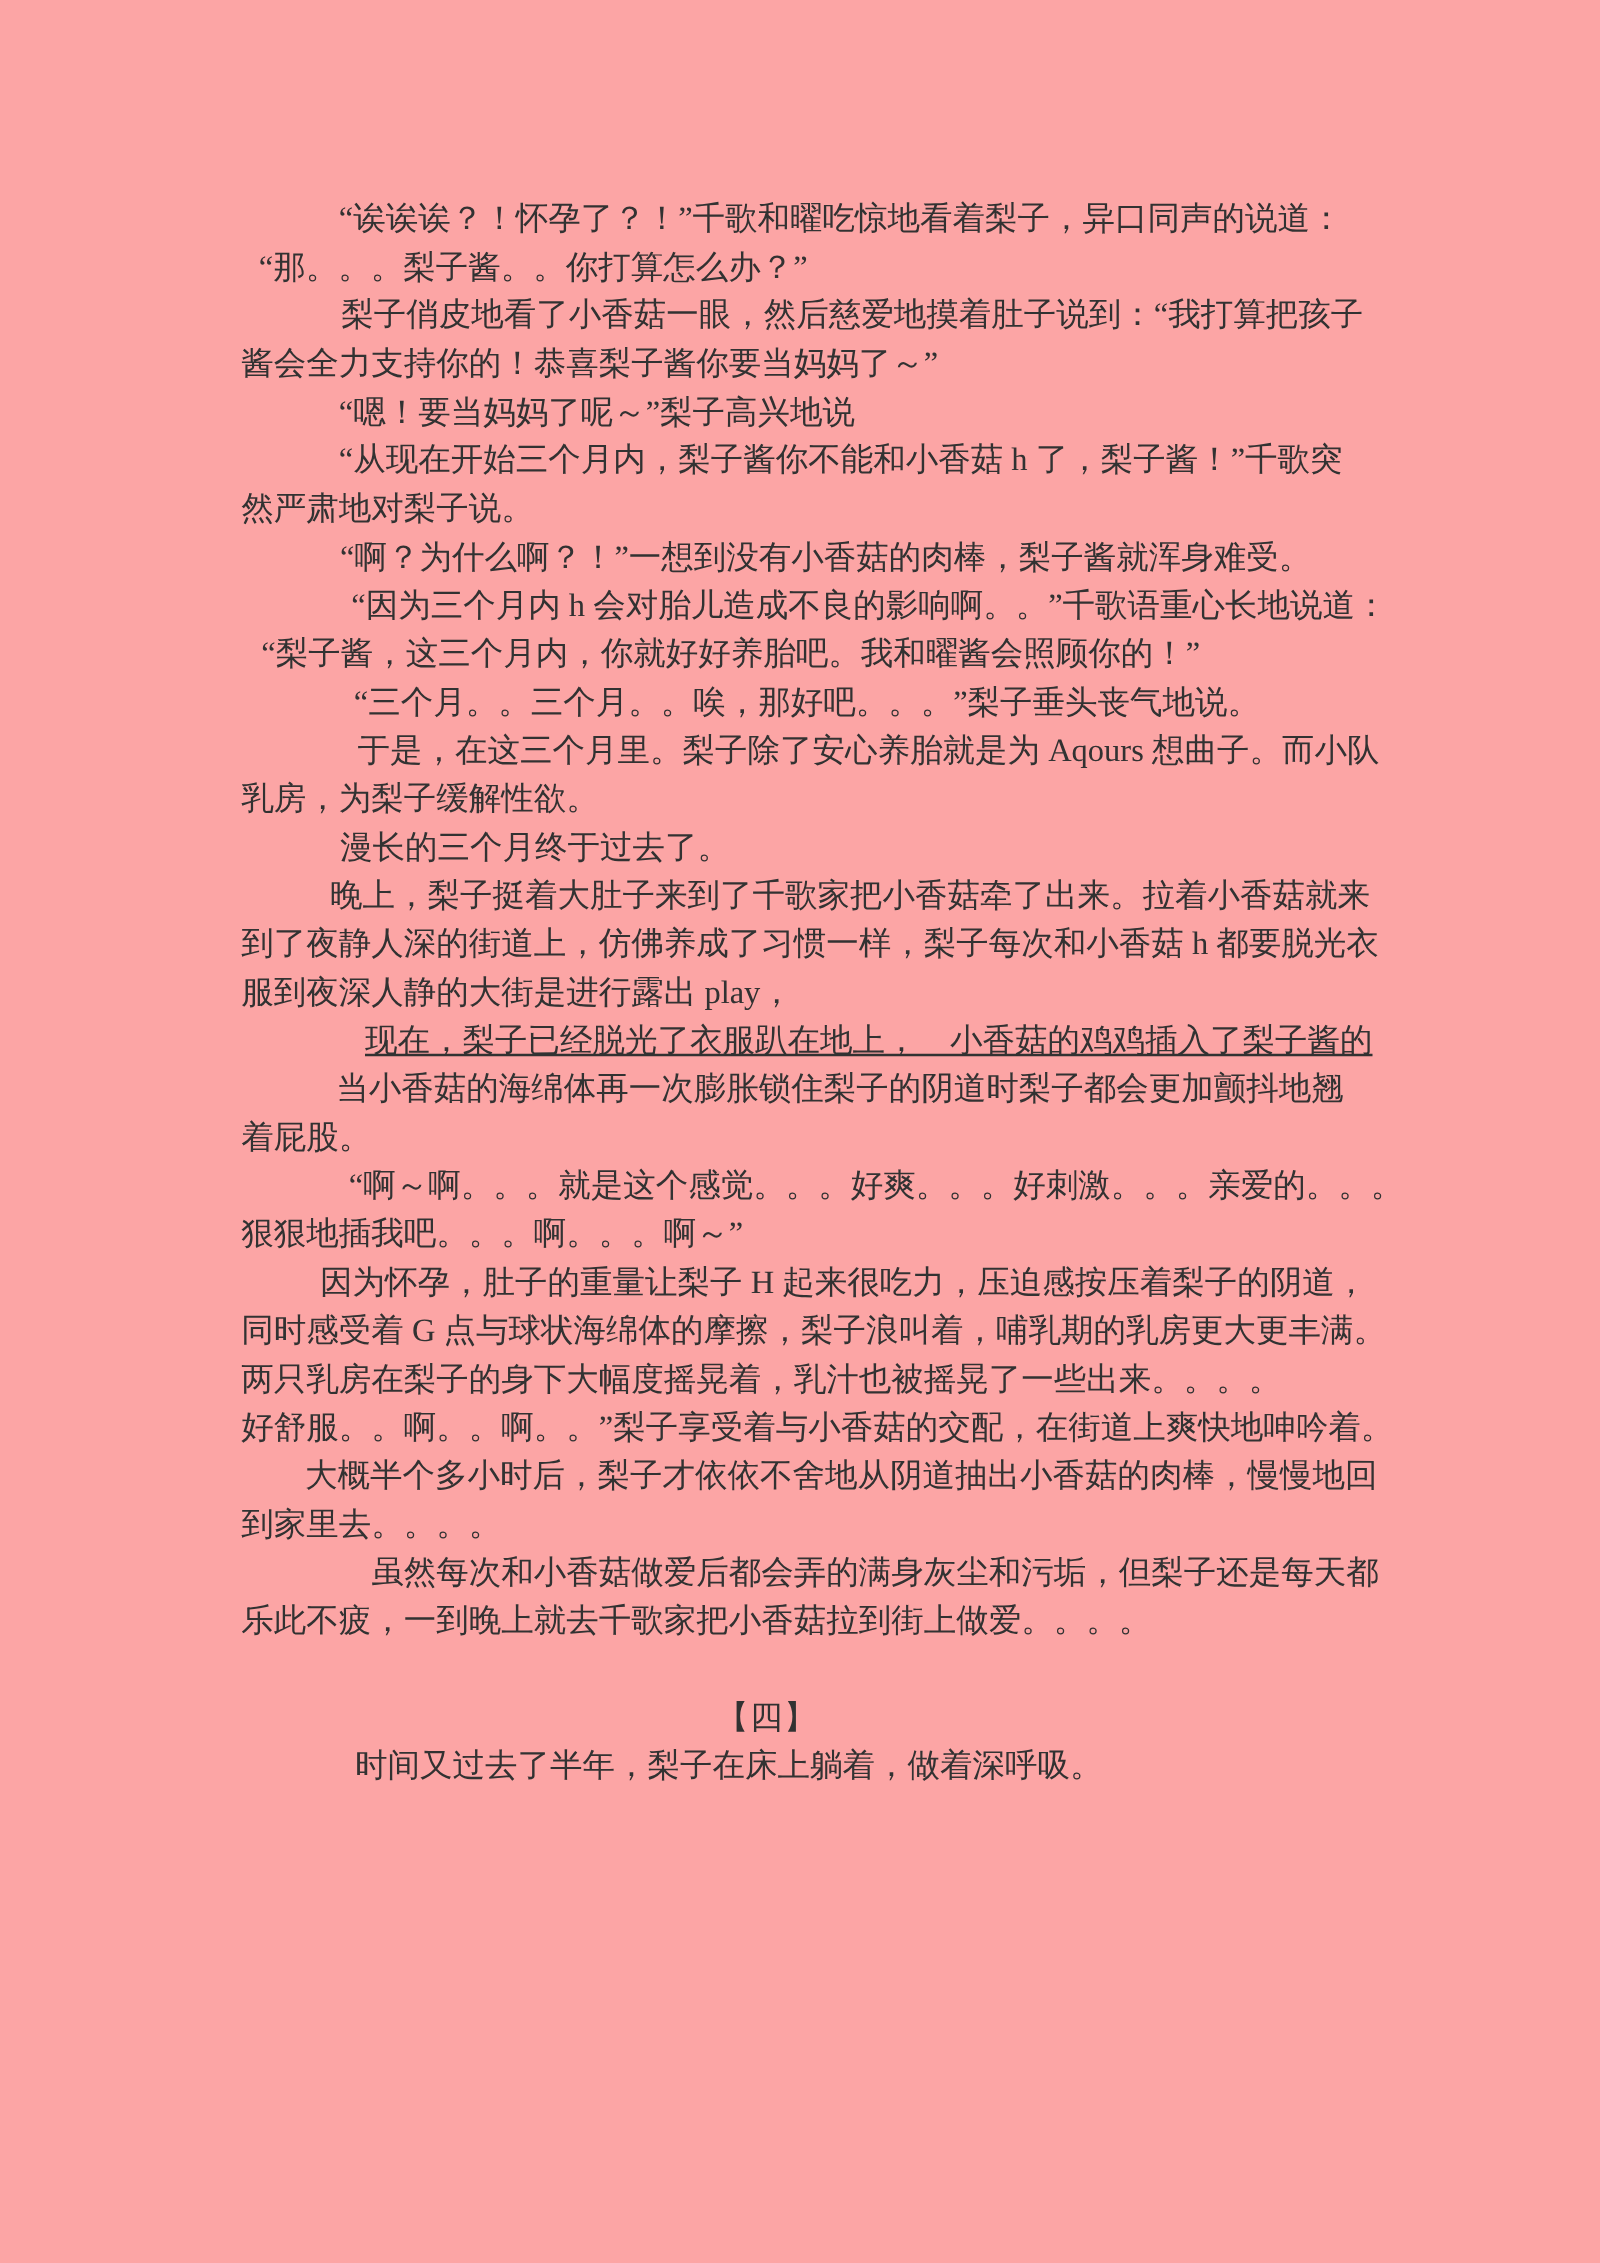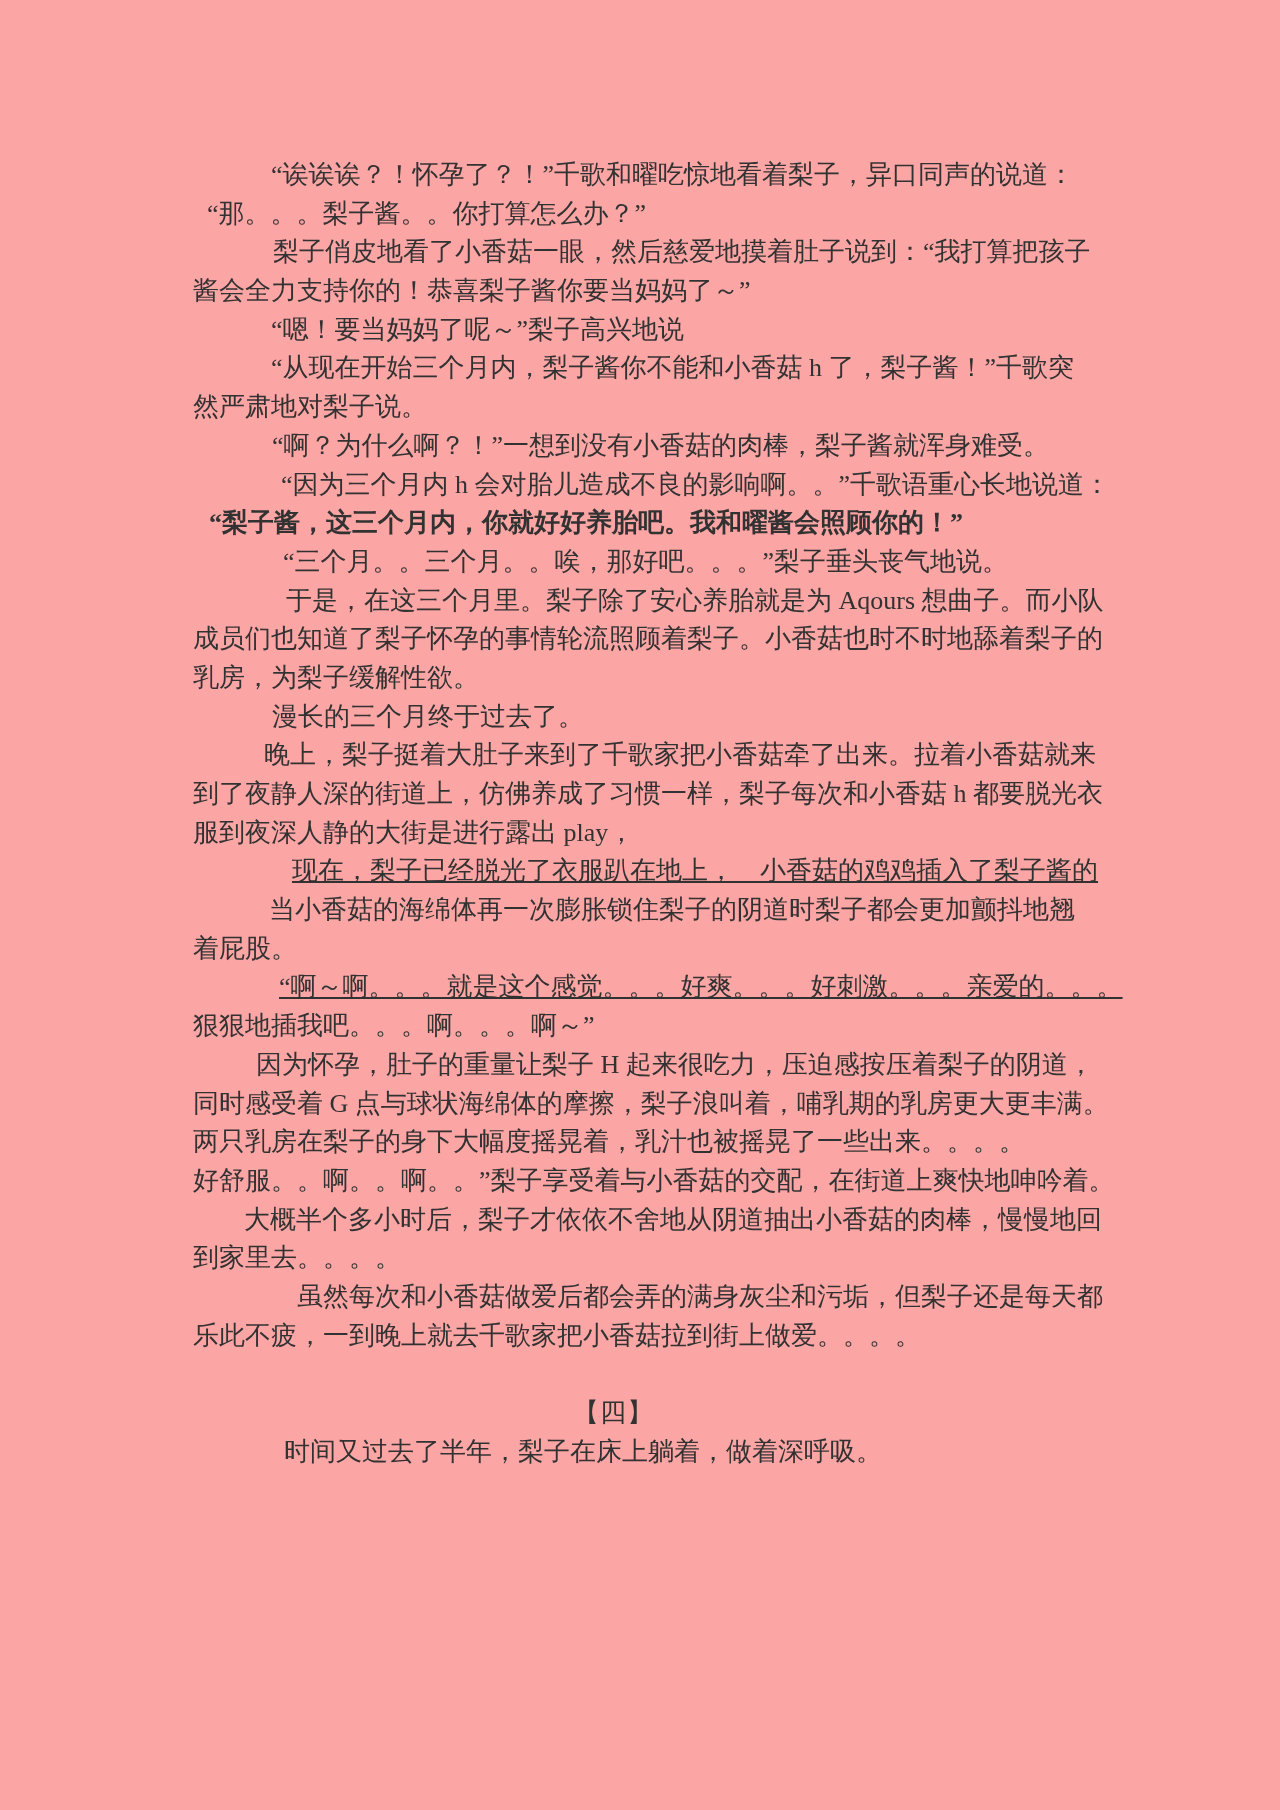--- a/index.html
+++ b/index.html
@@ -44,33 +44,32 @@
   <div class="text-block">
       <div class="line" style="padding-left: 78px;">“诶诶诶？！怀孕了？！”千歌和曜吃惊地看着梨子，异口同声的说道：</div>
       <div class="line" style="padding-left: 14px;">“那。。。梨子酱。。你打算怎么办？”</div>
       <div class="line" style="padding-left: 80px;">梨子俏皮地看了小香菇一眼，然后慈爱地摸着肚子说到：“我打算把孩子</div>
       <div class="line" style="padding-left: 0px;">酱会全力支持你的！恭喜梨子酱你要当妈妈了～”</div>
       <div class="line" style="padding-left: 78px;">“嗯！要当妈妈了呢～”梨子高兴地说</div>
       <div class="line" style="padding-left: 78px;">“从现在开始三个月内，梨子酱你不能和小香菇 h 了，梨子酱！”千歌突</div>
       <div class="line" style="padding-left: 0px;">然严肃地对梨子说。</div>
       <div class="line" style="padding-left: 79px;">“啊？为什么啊？！”一想到没有小香菇的肉棒，梨子酱就浑身难受。</div>
       <div class="line" style="padding-left: 88px;">“因为三个月内 h 会对胎儿造成不良的影响啊。。”千歌语重心长地说道：</div>
-      <div class="line" style="padding-left: 16px; font-weight: bold;">“梨子酱，这三个月内，你就好好养胎吧。我和曜酱会照顾你的！”</div>
+      <div class="line" style="padding-left: 16px;">“梨子酱，这三个月内，你就好好养胎吧。我和曜酱会照顾你的！”</div>
       <div class="line" style="padding-left: 90px;">“三个月。。三个月。。唉，那好吧。。。”梨子垂头丧气地说。</div>
       <div class="line" style="padding-left: 93px;">于是，在这三个月里。梨子除了安心养胎就是为 Aqours 想曲子。而小队</div>
-      <div class="line" style="padding-left: 0px;">成员们也知道了梨子怀孕的事情轮流照顾着梨子。小香菇也时不时地舔着梨子的</div>
       <div class="line" style="padding-left: 0px;">乳房，为梨子缓解性欲。</div>
       <div class="line" style="padding-left: 79px;">漫长的三个月终于过去了。</div>
       <div class="line" style="padding-left: 71px;">晚上，梨子挺着大肚子来到了千歌家把小香菇牵了出来。拉着小香菇就来</div>
       <div class="line" style="padding-left: 0px;">到了夜静人深的街道上，仿佛养成了习惯一样，梨子每次和小香菇 h 都要脱光衣</div>
       <div class="line" style="padding-left: 0px;">服到夜深人静的大街是进行露出 play，</div>
       <div class="line" style="padding-left: 99px; text-decoration: underline;">现在，梨子已经脱光了衣服趴在地上，　小香菇的鸡鸡插入了梨子酱的</div>
       <div class="line" style="padding-left: 76px;">当小香菇的海绵体再一次膨胀锁住梨子的阴道时梨子都会更加颤抖地翘</div>
       <div class="line" style="padding-left: 0px;">着屁股。</div>
-      <div class="line" style="padding-left: 86px; text-decoration: underline;">“啊～啊。。。就是这个感觉。。。好爽。。。好刺激。。。亲爱的。。。</div>
+      <div class="line" style="padding-left: 86px;">“啊～啊。。。就是这个感觉。。。好爽。。。好刺激。。。亲爱的。。。</div>
       <div class="line" style="padding-left: 0px;">狠狠地插我吧。。。啊。。。啊～”</div>
       <div class="line" style="padding-left: 63px;">因为怀孕，肚子的重量让梨子 H 起来很吃力，压迫感按压着梨子的阴道，</div>
       <div class="line" style="padding-left: 0px;">同时感受着 G 点与球状海绵体的摩擦，梨子浪叫着，哺乳期的乳房更大更丰满。</div>
       <div class="line" style="padding-left: 0px;">两只乳房在梨子的身下大幅度摇晃着，乳汁也被摇晃了一些出来。。。。</div>
       <div class="line" style="padding-left: 0px;">好舒服。。啊。。啊。。”梨子享受着与小香菇的交配，在街道上爽快地呻吟着。</div>
       <div class="line" style="padding-left: 51px;">大概半个多小时后，梨子才依依不舍地从阴道抽出小香菇的肉棒，慢慢地回</div>
       <div class="line" style="padding-left: 0px;">到家里去。。。。</div>
       <div class="line" style="padding-left: 104px;">虽然每次和小香菇做爱后都会弄的满身灰尘和污垢，但梨子还是每天都</div>
       <div class="line" style="padding-left: 0px;">乐此不疲，一到晚上就去千歌家把小香菇拉到街上做爱。。。。</div>
       <div class="line" style="padding-left: 0px;">&nbsp;</div>

